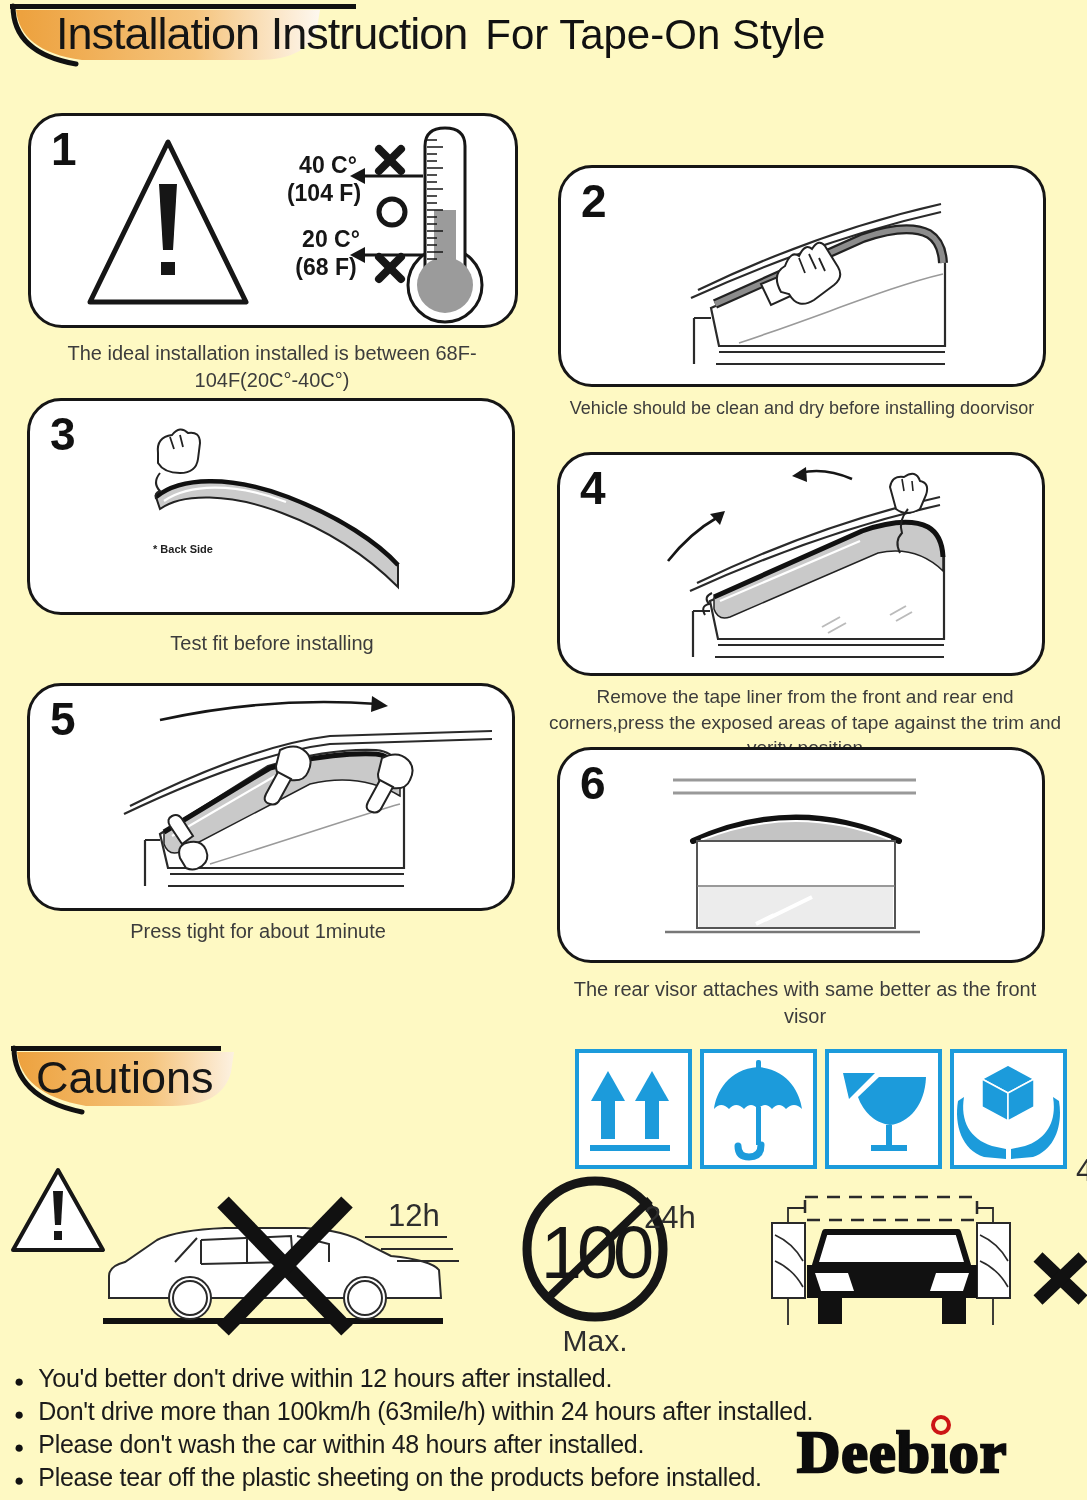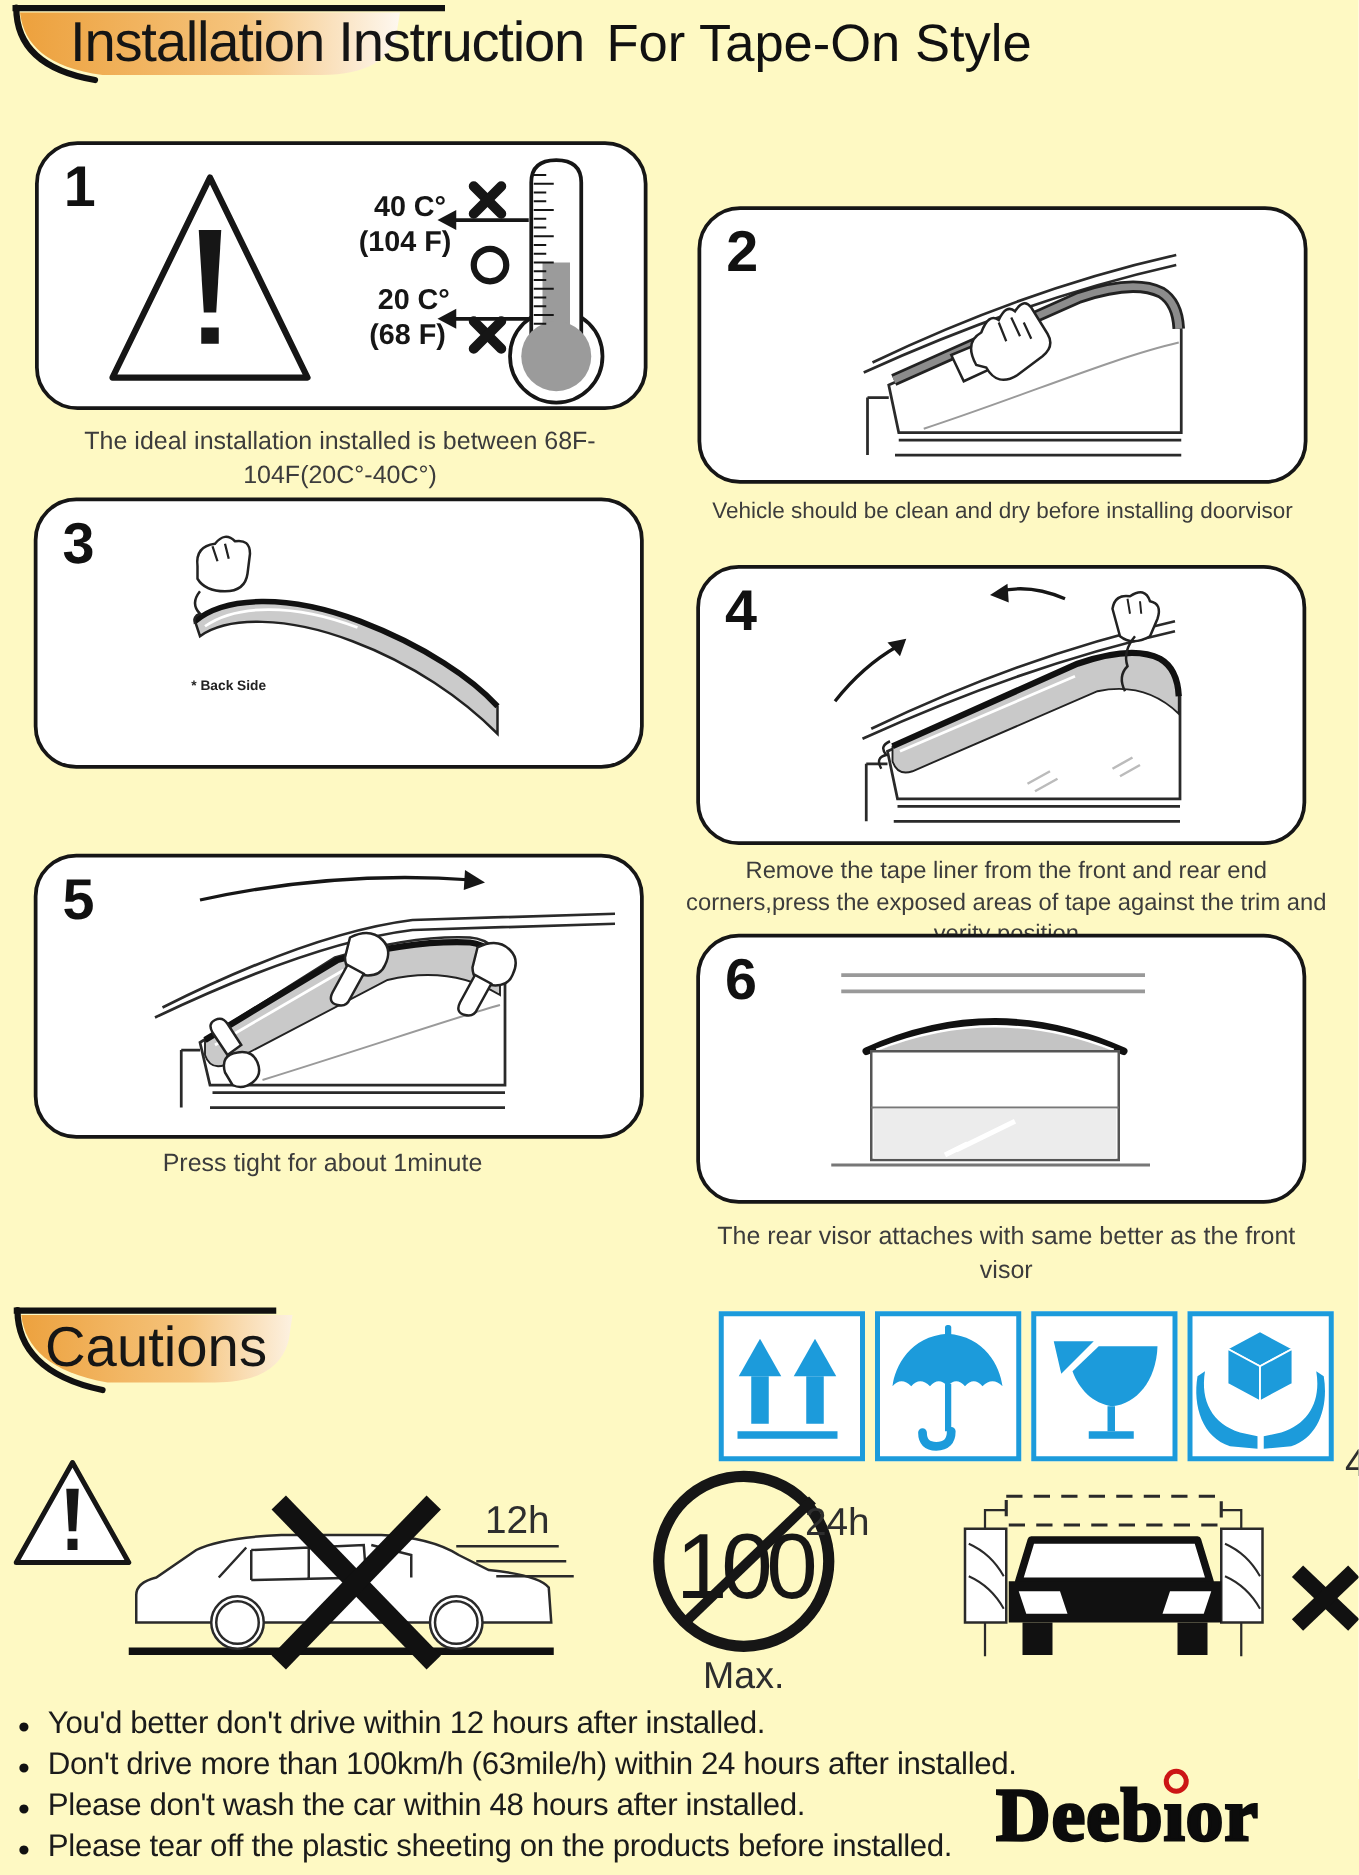--- a/index.html
+++ b/index.html
@@ -128,20 +128,21 @@
       <path d="M134,100 C158,83 204,81 256,101" fill="none" stroke="#fff" stroke-width="2.2"></path>
       <g fill="#fff" stroke="#222" stroke-width="2">
         <path d="M128,52 q-2,-16 14,-18 q8,-10 16,-2 q12,-2 12,10 l-2,16 q-2,14 -18,14 q-16,0 -22,-10 z"></path>
         <path d="M140,36 l4,12 M150,34 l3,12" fill="none" stroke-width="1.8"></path>
         <path d="M130,72 q-8,10 0,18 q-6,2 -4,8" fill="none"></path>
       </g>
     </svg>
     <div class="step-num">3</div>
     <div class="note" style="left:123px;top:142px;">* Back Side</div>
   </div>
+  <div class="caption" style="left:22px;top:630px;width:500px;">Test fit before installing</div>
 
   <div class="panel" style="left:557px;top:452px;width:482px;height:218px;">
     <svg width="482" height="218" viewBox="0 0 482 218">
       <g stroke="#2a2a2a" stroke-width="2.2" fill="none">
         <path d="M137,128 Q260,69 380,42"></path>
           <path d="M130,136 Q260,77 380,50"></path>
         <path d="M150,146 L300,80 Q348,64 366,70 Q382,78 384,102 L384,184 L158,184 L150,146 Z"></path>
         <path d="M158,190 H384"></path>
           <path d="M155,202 H384"></path>
         <path d="M133,156 V202 M133,156 H150"></path>

